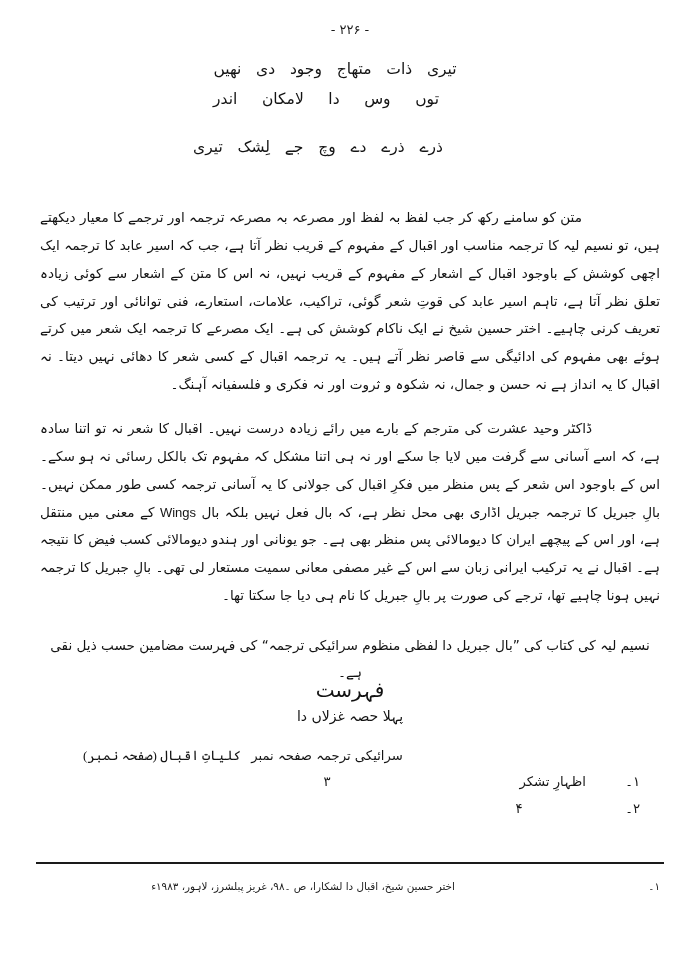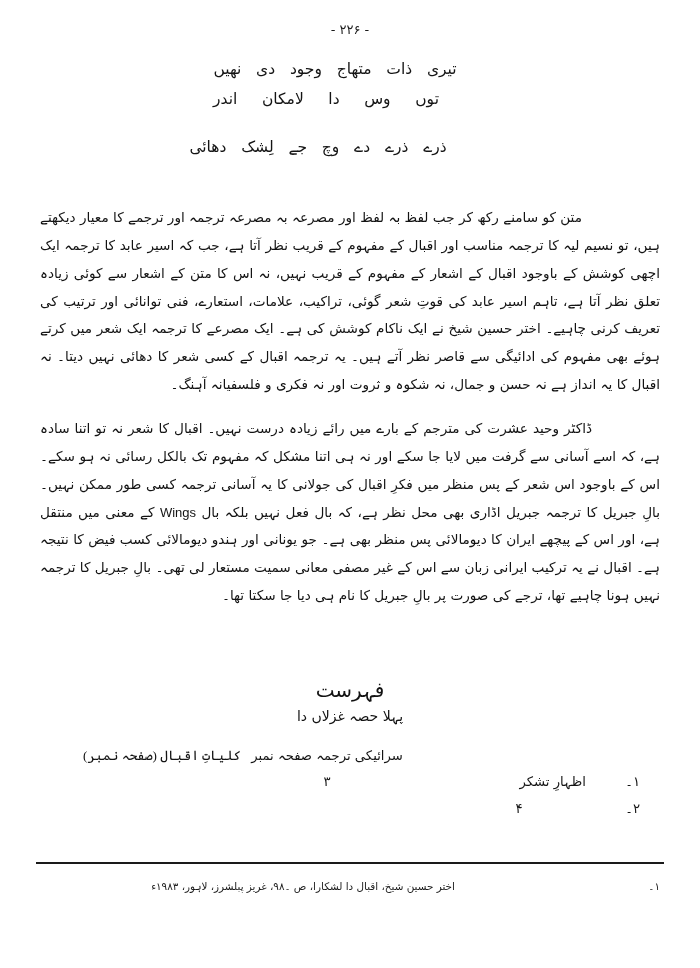--- a/index.html
+++ b/index.html
@@ -182,35 +182,36 @@
   <div class="folio">- ۲۲۶ -</div>
 
   <div class="verse-block">
 
     <div class="couplet">
       <div class="verse-line indent-a">تیری   ذات   متھاج   وجود   دی   نھیں</div>
       <div class="verse-line indent-b">توں     وس     دا     لامکان     اندر</div>
     </div>
 
     <div class="couplet" style="margin-top:16px;">
-      <div class="verse-line indent-d">ذرے   ذرے   دے   وچ   جے   لِشک   دھائی</div>
+      <div class="verse-line indent-d">ذرے   ذرے   دے   وچ   جے   لِشک   تیری</div>
     </div>
 
   </div>
 
   <div class="body-wrap">
 
     <p class="para first">متن کو سامنے رکھ کر جب لفظ بہ لفظ اور مصرعہ بہ مصرعہ ترجمہ اور ترجمے کا معیار دیکھتے ہیں، تو نسیم لیہ کا ترجمہ مناسب اور اقبال کے مفہوم کے قریب نظر آتا ہے، جب کہ اسیر عابد کا ترجمہ ایک اچھی کوشش کے باوجود اقبال کے اشعار کے مفہوم کے قریب نہیں، نہ اس کا متن کے اشعار سے کوئی زیادہ تعلق نظر آتا ہے، تاہم اسیر عابد کی قوتِ شعر گوئی، تراکیب، علامات، استعارے، فنی توانائی اور ترتیب کی تعریف کرنی چاہیے۔ اختر حسین شیخ نے ایک ناکام کوشش کی ہے۔ ایک مصرعے کا ترجمہ ایک شعر میں کرتے ہوئے بھی مفہوم کی ادائیگی سے قاصر نظر آتے ہیں۔ یہ ترجمہ اقبال کے کسی شعر کا دھائی نہیں دیتا۔ نہ اقبال کا یہ انداز ہے نہ حسن و جمال، نہ شکوہ و ثروت اور نہ فکری و فلسفیانہ آہنگ۔</p>
 
     <p class="para second">
       <span>ڈاکٹر وحید عشرت کی مترجم کے بارے میں رائے زیادہ درست نہیں۔ اقبال کا شعر نہ تو اتنا سادہ ہے، کہ اسے آسانی سے گرفت میں لایا جا سکے اور نہ ہی اتنا مشکل کہ مفہوم تک بالکل رسائی نہ ہو سکے۔ اس کے باوجود اس شعر کے پس منظر میں فکرِ اقبال کی جولانی کا یہ آسانی ترجمہ کسی طور ممکن نہیں۔ بالِ جبریل کا ترجمہ جبریل اڈاری بھی محل نظر ہے، کہ بال فعل نہیں بلکہ بال </span><span class="latin">Wings</span><span> کے معنی میں منتقل ہے، اور اس کے پیچھے ایران کا دیومالائی پس منظر بھی ہے۔ جو یونانی اور ہندو دیومالائی کسب فیض کا نتیجہ ہے۔ اقبال نے یہ ترکیب ایرانی زبان سے اس کے غیر مصفی معانی سمیت مستعار لی تھی۔ بالِ جبریل کا ترجمہ نہیں ہونا چاہیے تھا، ترجے کی صورت پر بالِ جبریل کا نام ہی دیا جا سکتا تھا۔</span>
     </p>
 
   </div>
 
+  <div class="index-intro">نسیم لیہ کی کتاب کی ”بال جبریل دا لفظی منظوم سرائیکی ترجمہ“ کی فہرست مضامین حسب ذیل نقی ہے۔</div>
 
   <div class="fehrist-title">فہرست</div>
   <div class="fehrist-sub">پہلا حصہ غزلاں دا</div>
 
   <div class="toc">
 
     <div class="toc-head">
       <div class="h-spacer"></div>
       <div class="h-col-a">سرائیکی ترجمہ صفحہ نمبر</div>
       <div class="h-col-b">کلیاتِ اقبال (صفحہ نمبر)</div>

